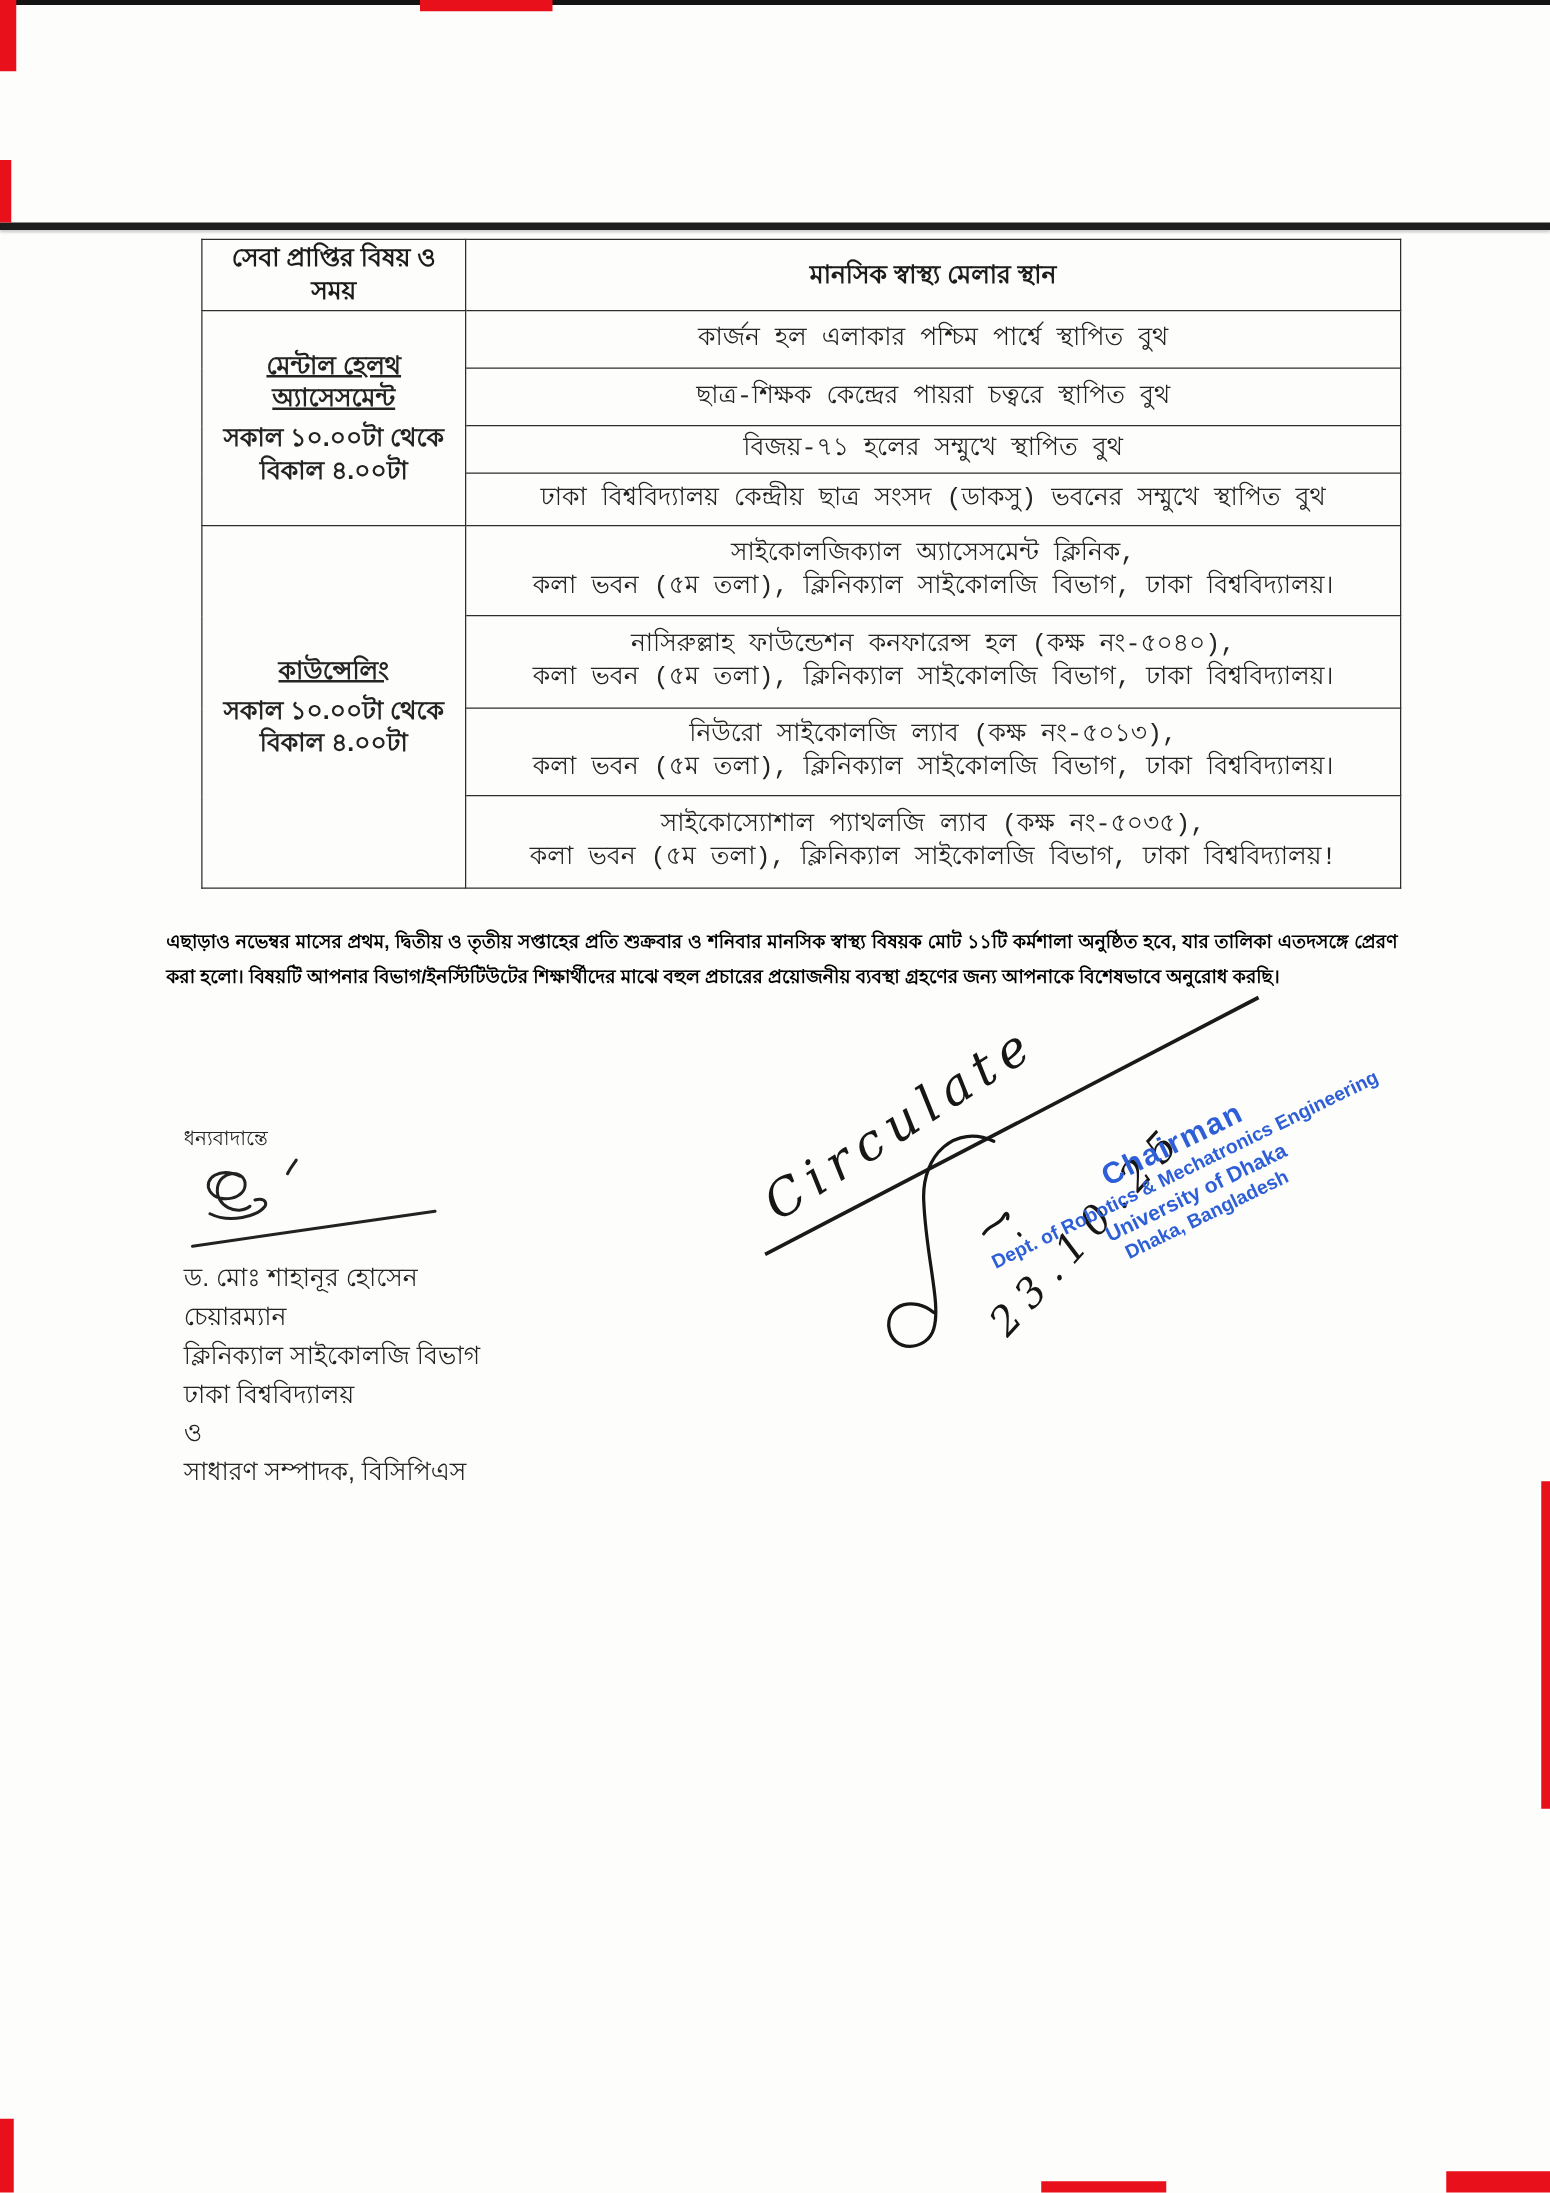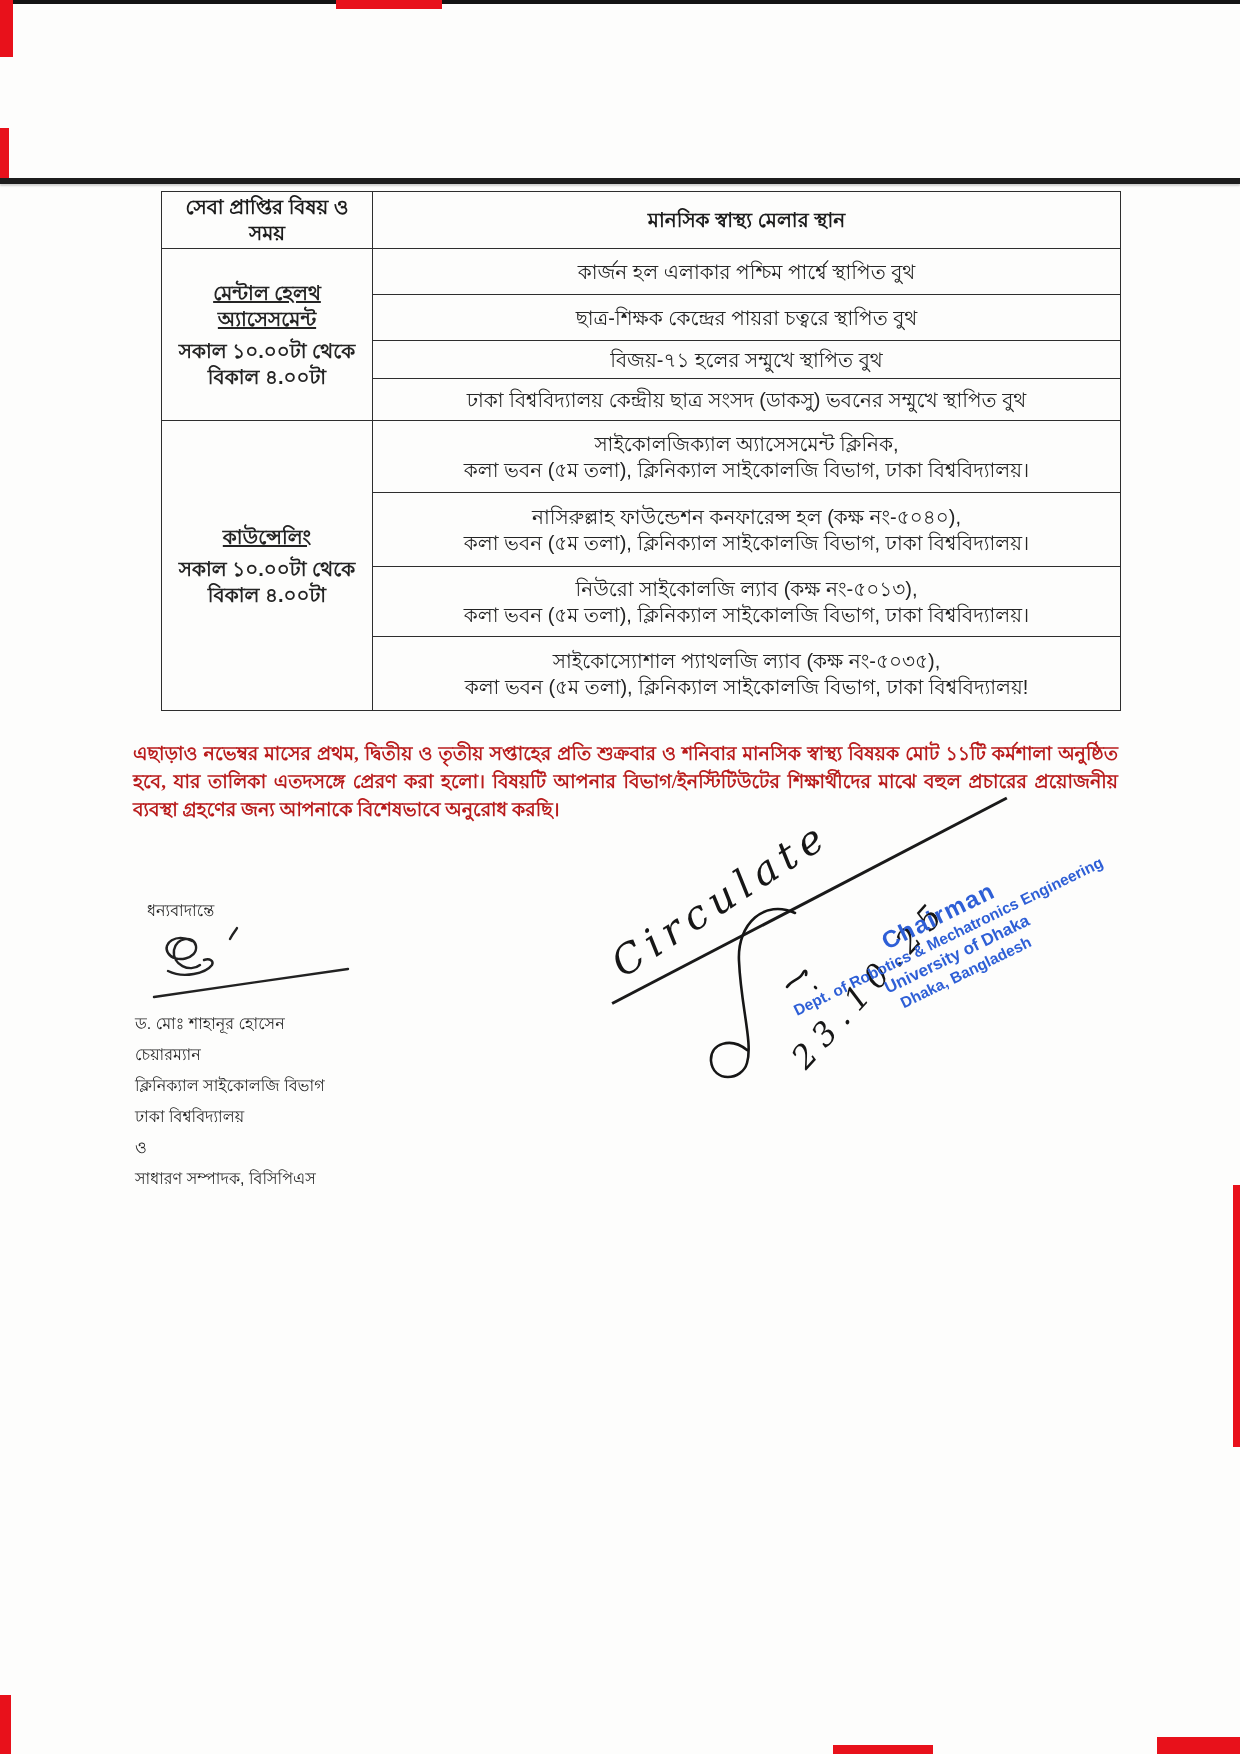--- a/index.html
+++ b/index.html
@@ -30,32 +30,31 @@
     font-size:20px;line-height:1.3;margin-left:24px;
   }
   table.svc td,table.svc th{
     border:1.6px solid #2e2e2e;
     padding:2px 10px;text-align:center;vertical-align:middle;
     font-weight:normal;color:#242424;
   }
   table.svc th{font-weight:bold;font-size:20px;color:#1c1c1c;}
   .svc-name{font-weight:bold;display:block;font-size:20px;text-decoration:underline;}
   .svc-time{display:block;font-size:20px;margin-top:6px;font-weight:bold;}
-  .loc-line{display:block;}
+  .loc-line{display:block;font-family:Liberation Mono, monospace;}
 
   
   .para{
     left:133px;top:740px;width:985px;
-    font-size:19px;line-height:28px;font-weight:bold;color:#b91c1c;
+    font-size:15px;line-height:28px;font-weight:bold;color:#000000;
     text-align:justify;
-    font-family:Liberation Serif, serif;
   }
 
   .closing{left:147px;top:898px;font-size:16px;color:#242424;}
-  .sig-block{left:135px;top:1008px;font-size:16px;line-height:31px;color:#242424;}
+  .sig-block{left:147px;top:1008px;font-size:20px;line-height:31px;color:#242424;}
   .sig-block span{display:block;}
 
   
   .hand{color:#161616;font-family:"DejaVu Serif",serif;font-style:italic;}
   .circulate{
     left:628px;top:940px;font-size:40px;letter-spacing:7px;
     transform:rotate(-33deg);transform-origin:left bottom;
   }
   .longline{
     left:612px;top:1002px;width:445px;height:2.5px;background:#1a1a1a;

